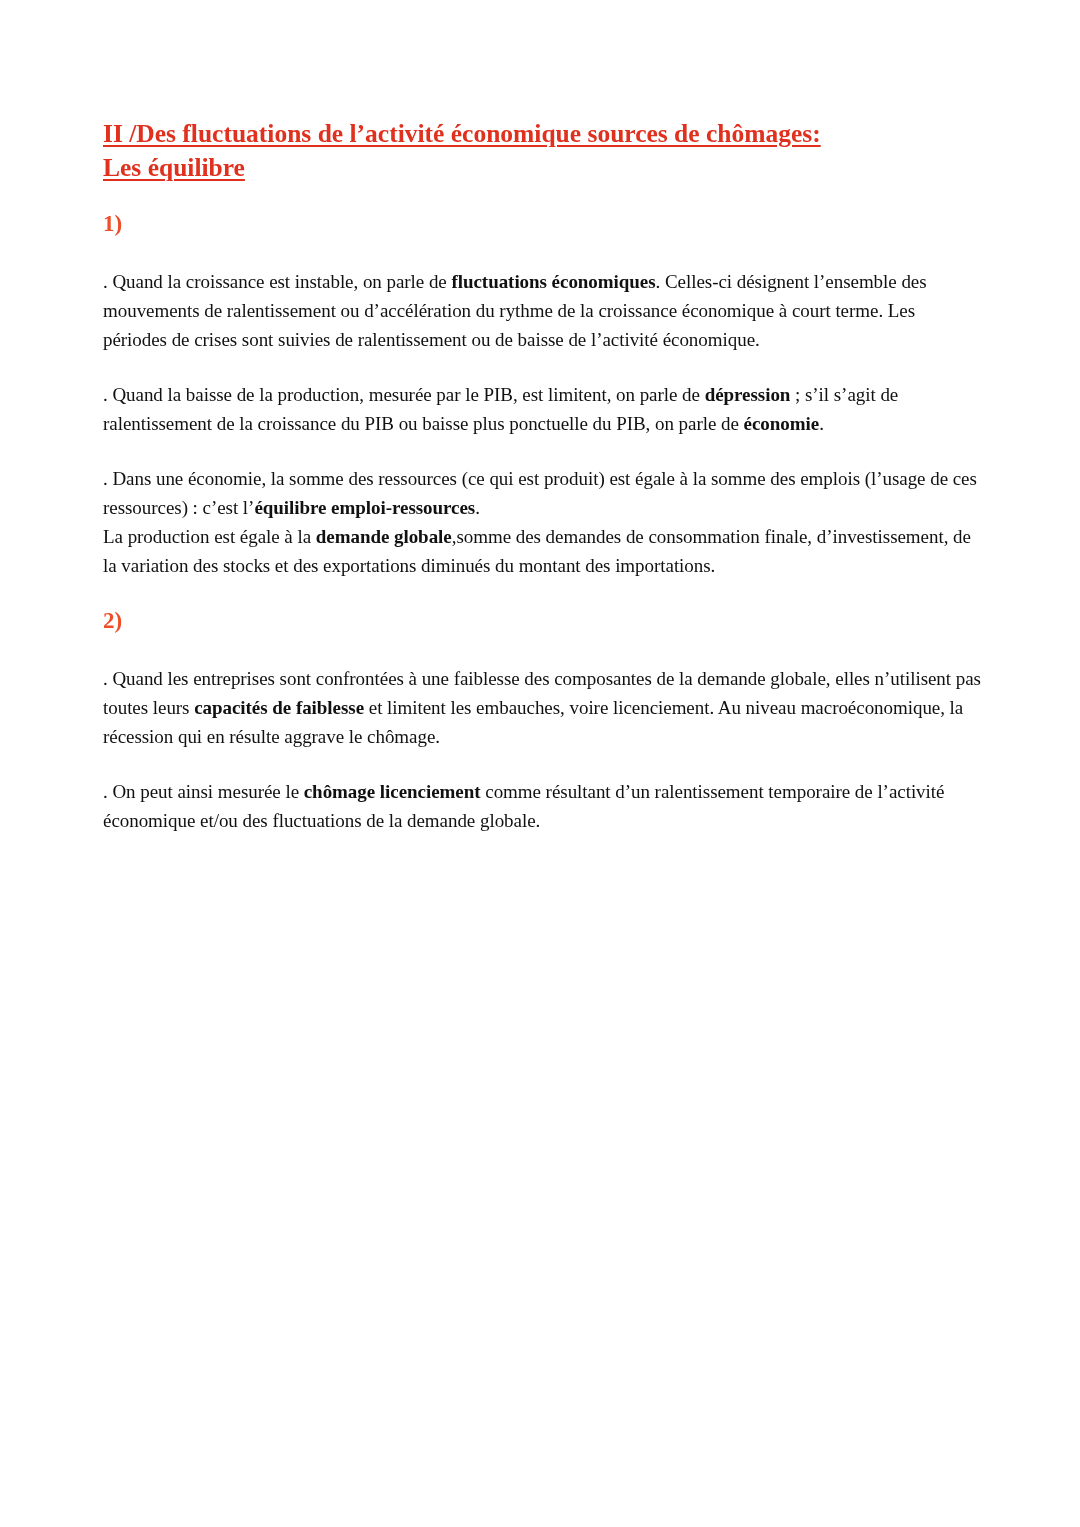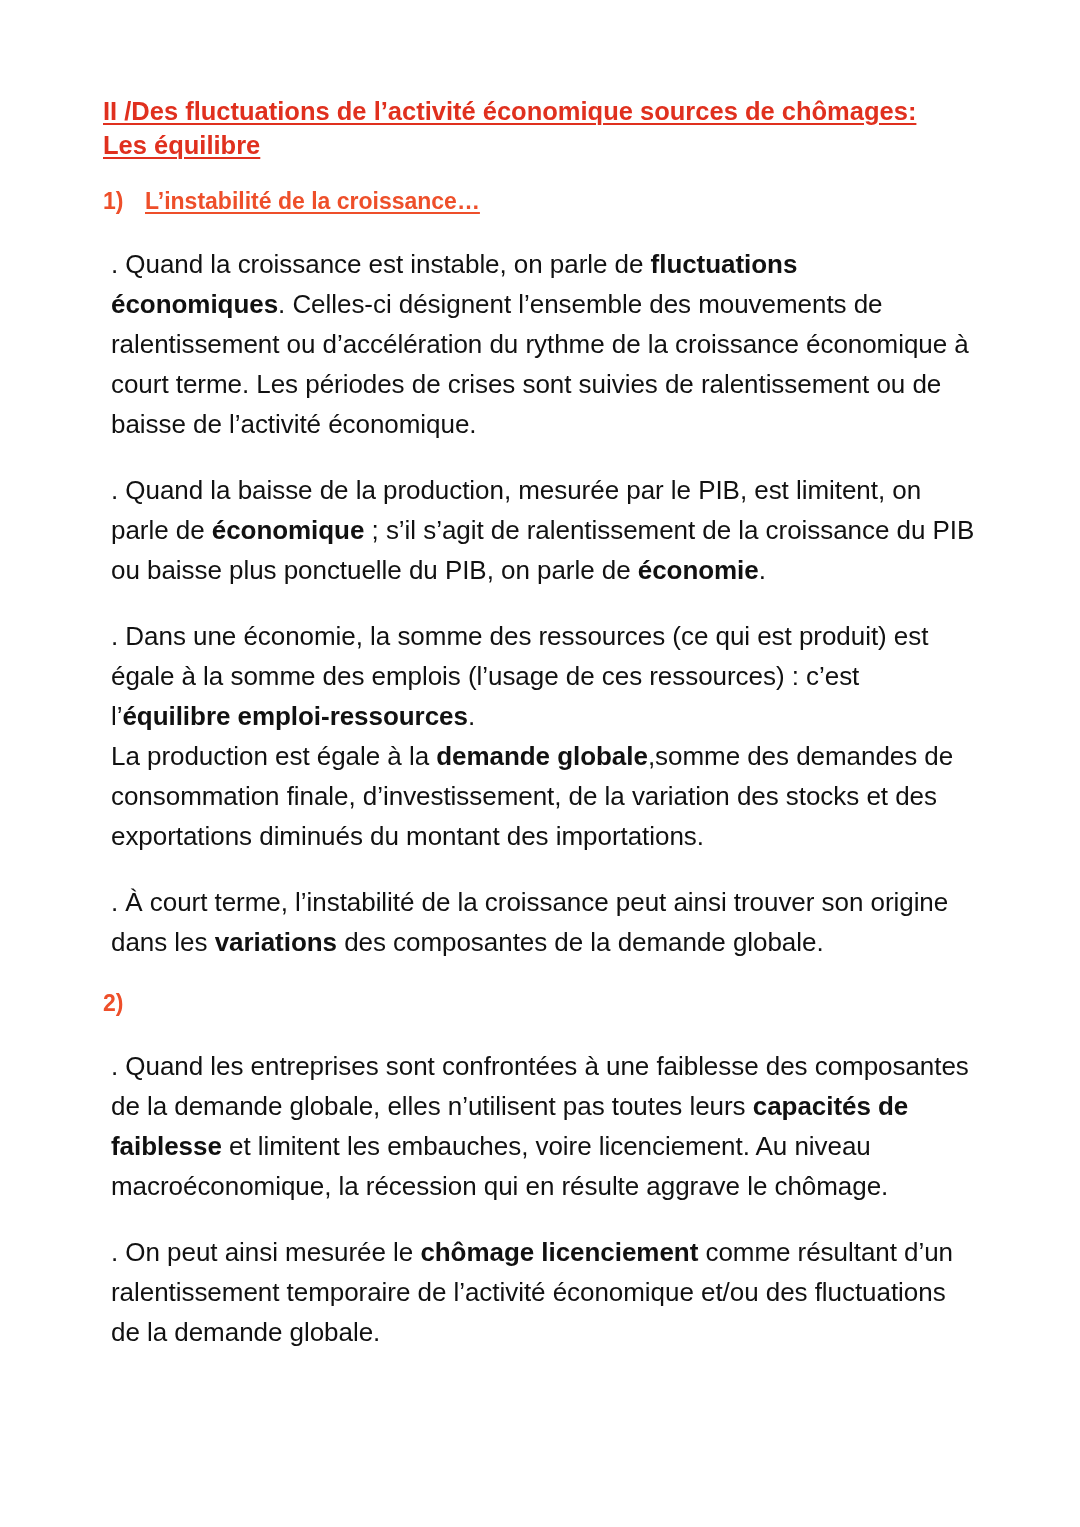--- a/index.html
+++ b/index.html
@@ -11,22 +11,23 @@
       width: 1080px;
       height: 1527px;
       position: relative;
       font-family: "Liberation Sans", sans-serif;
       color: #111111;
       overflow: hidden;
     }
     .page {
       position: absolute;
       left: 103px;
-      top: 94px;
+      top: 117px;
       width: 880px;
+      font-family: Liberation Serif, serif;
     }
     .main-title {
       font-weight: bold;
       font-size: 25.5px;
       line-height: 34px;
       color: #e0301e;
       text-decoration: underline;
       text-decoration-thickness: 2px;
       text-underline-offset: 3px;
       margin: 0;
@@ -41,49 +42,47 @@
     .section-title .num {
       width: 42px;
       flex: none;
     }
     .section-title .label {
       text-decoration: underline;
       text-decoration-thickness: 1.5px;
       text-underline-offset: 3px;
     }
     p {
-      font-size: 26px;
-      line-height: 40px;
-      margin: 8px;
+      font-size: 19px;
+      line-height: 29px;
+      margin: 0;
       letter-spacing: -0.05px;
     }
     b { font-weight: bold; }
   </style>
 </head>
 <body>
 
 <div class="page">
 
   <h1 class="main-title">
     <span>II /Des fluctuations de l’activité économique sources de chômages:</span><br>
     <span>Les équilibre</span>
   </h1>
 
   <h2 class="section-title" style="margin-top:24px;">
     <span class="num">1)</span>
-    <span class="label">L’instabilité de la croissance…</span>
   </h2>
 
   <p style="margin-top:28px;"><span>. Quand la croissance est instable, on parle de </span><b>fluctuations économiques</b><span>. Celles-ci désignent l’ensemble des mouvements de ralentissement ou d’accélération du rythme de la croissance économique à court terme. Les périodes de crises sont suivies de ralentissement ou de baisse de l’activité économique.</span></p>
 
-  <p style="margin-top:26px;"><span>. Quand la baisse de la production, mesurée par le PIB, est limitent, on parle de </span><b>économique</b><span> ; s’il s’agit de ralentissement de la croissance du PIB ou baisse plus ponctuelle du PIB, on parle de </span><b>économie</b><span>.</span></p>
+  <p style="margin-top:26px;"><span>. Quand la baisse de la production, mesurée par le PIB, est limitent, on parle de </span><b>dépression</b><span> ; s’il s’agit de ralentissement de la croissance du PIB ou baisse plus ponctuelle du PIB, on parle de </span><b>économie</b><span>.</span></p>
 
   <p style="margin-top:26px;"><span>. Dans une économie, la somme des ressources (ce qui est produit) est égale à la somme des emplois (l’usage de ces ressources) : c’est l’</span><b>équilibre emploi-ressources</b><span>.</span><br><span>La production est égale à la </span><b>demande globale</b><span>,somme des demandes de consommation finale, d’investissement, de la variation des stocks et des exportations diminués du montant des importations.</span></p>
 
-  <p style="margin-top:26px;"><span>. À court terme, l’instabilité de la croissance peut ainsi trouver son origine dans les </span><b>variations</b><span> des composantes de la demande globale.</span></p>
 
   <h2 class="section-title" style="margin-top:26px;">
     <span class="num">2)</span>
   </h2>
 
   <p style="margin-top:28px;"><span>. Quand les entreprises sont confrontées à une faiblesse des composantes de la demande globale, elles n’utilisent pas toutes leurs </span><b>capacités de faiblesse</b><span> et limitent les embauches, voire licenciement. Au niveau macroéconomique, la récession qui en résulte aggrave le chômage.</span></p>
 
   <p style="margin-top:26px;"><span>. On peut ainsi mesurée le </span><b>chômage licenciement</b><span> comme résultant d’un ralentissement temporaire de l’activité économique et/ou des fluctuations de la demande globale.</span></p>
 
 </div>

